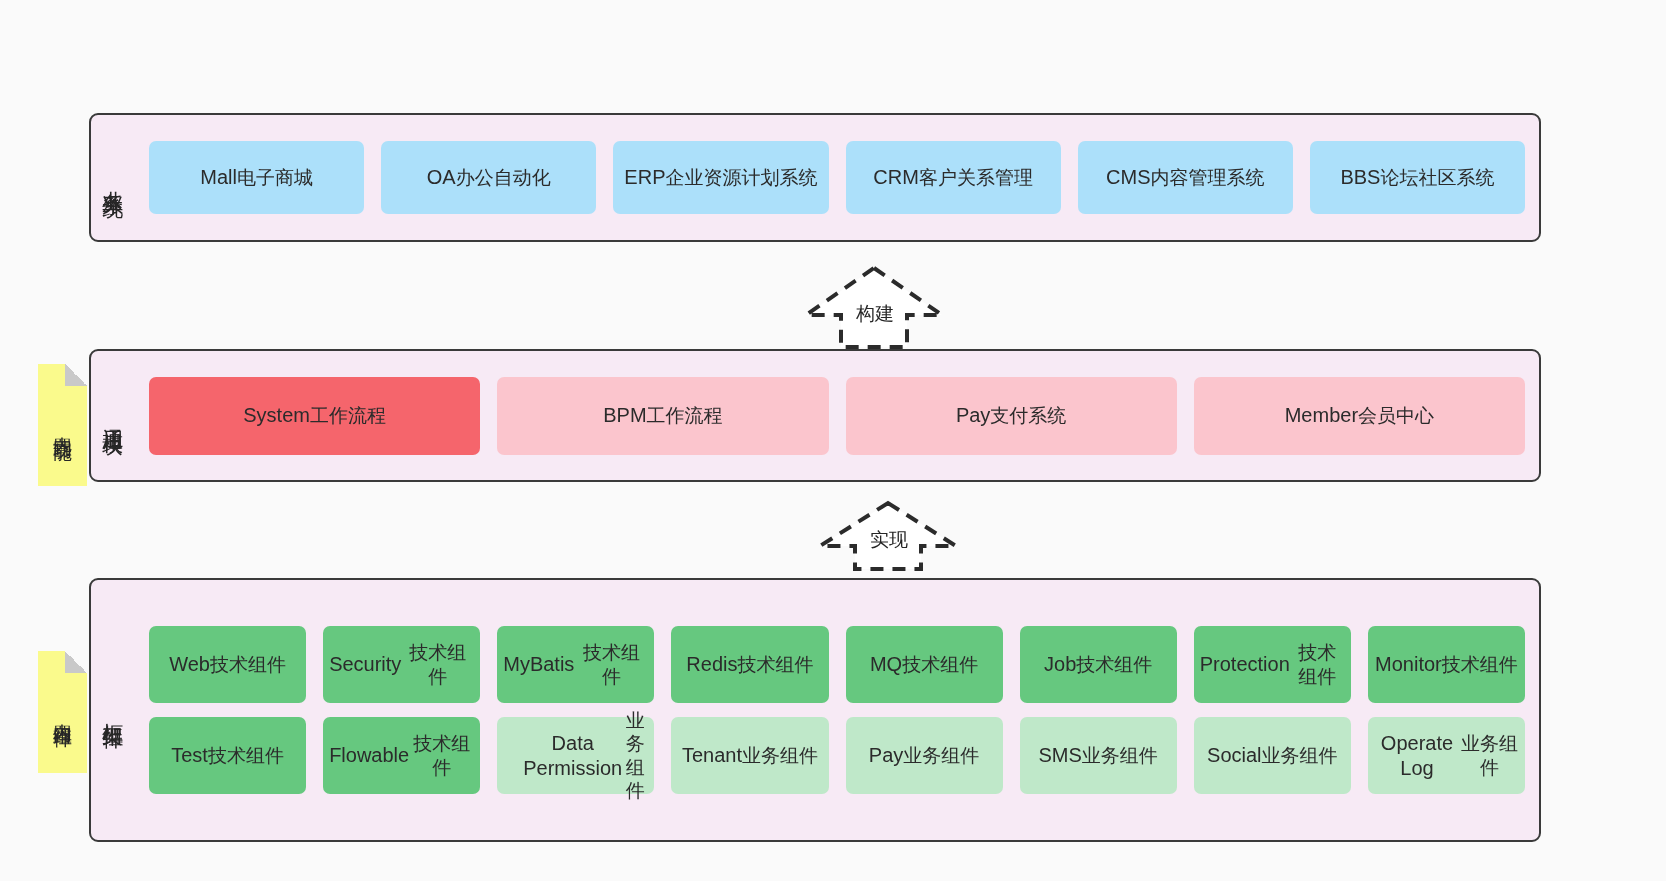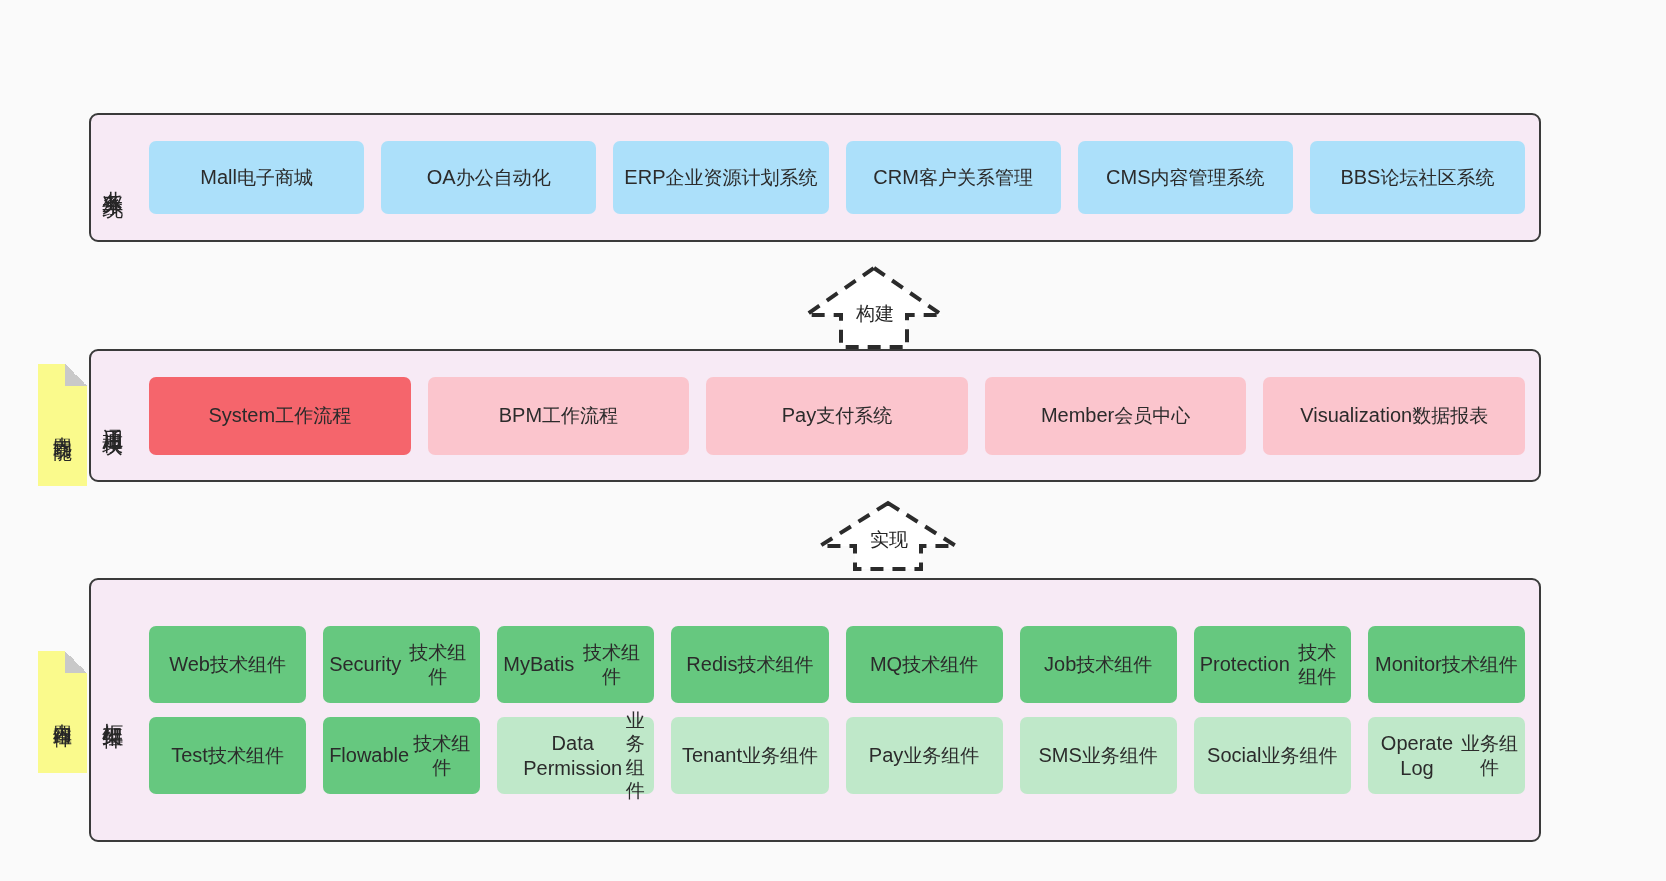--- a/index.html
+++ b/index.html
@@ -169,24 +169,20 @@
           <span class="t-cn">工作流程</span>
         </div>
         <div class="card c-red-light">
           <span class="t-en">Pay</span>
           <span class="t-cn">支付系统</span>
         </div>
         <div class="card c-red-light">
           <span class="t-en">Member</span>
           <span class="t-cn">会员中心</span>
         </div>
-        <div class="card c-red-light">
-          <span class="t-en">Visualization</span>
-          <span class="t-cn">数据报表</span>
-        </div>
       </div>
     </div>
   </div>
 
   <div class="note" style="left:38px; top:364px; width:49px; height:122px;">
     <span>内置功能</span>
   </div>
 
   <div class="uml-arrow" style="left:813px; top:500px; width:150px; height:72px;">
     <svg width="150" height="72" viewBox="0 0 150 72" aria-hidden="true">

